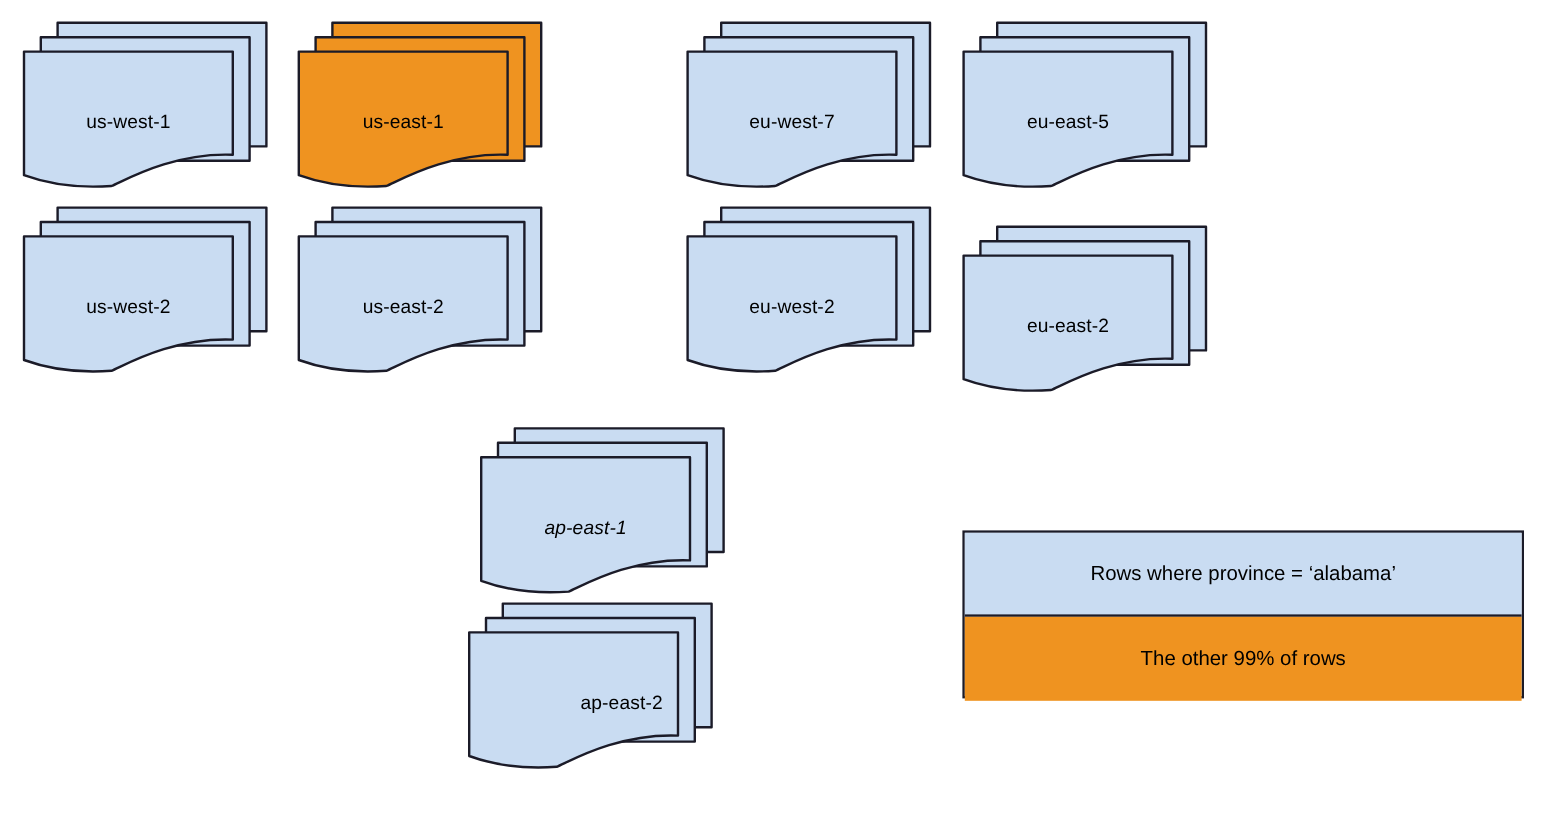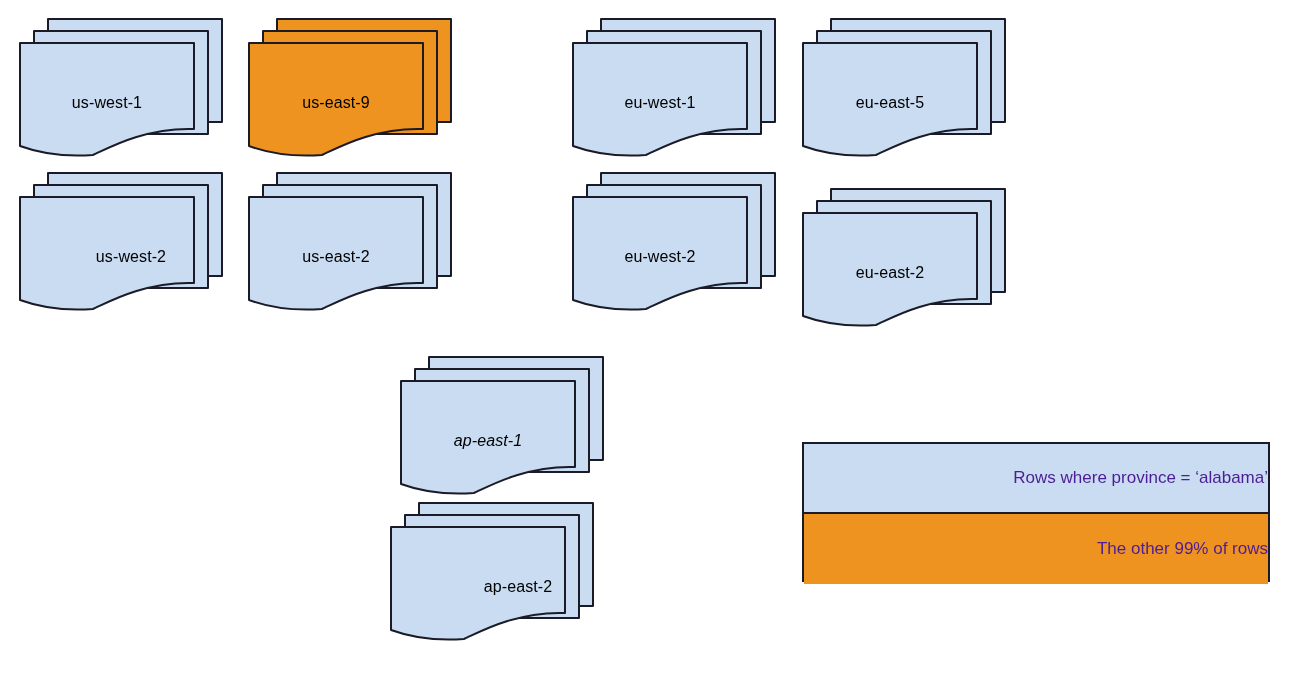--- a/index.html
+++ b/index.html
@@ -47,24 +47,24 @@
   .legend {
     position: absolute;
     box-sizing: border-box;
     border: 2px solid #1b1b28;
     background: #ffffff;
   }
   .legend-row {
     box-sizing: border-box;
     display: flex;
     align-items: center;
-    justify-content: flex-end;
+    justify-content: center;
     font-family: "Liberation Sans", sans-serif;
     font-size: 17px;
-    color: #4c1d95;
+    color: #000000;
     white-space: nowrap;
   }
   .legend-row.blue {
     background: #c9dcf2;
     border-bottom: 2px solid #1b1b28;
   }
   .legend-row.orange {
     background: #ef9320;
   }
 </style>
@@ -91,35 +91,35 @@
         <g transform="translate(28,0)">
           <path d="M 1 1 L 175 1 L 175 104 L 1 104 Z" fill="#ef9320" stroke="#1b1b28" stroke-width="2" stroke-linejoin="round"></path>
         </g>
         <g transform="translate(14,12)">
           <path d="M 1 1 L 175 1 L 175 104 L 1 104 Z" fill="#ef9320" stroke="#1b1b28" stroke-width="2" stroke-linejoin="round"></path>
         </g>
         <g transform="translate(0,24)">
           <path d="M 1 1 L 175 1 L 175 87 C 124 85, 84 109, 73.92 113 C 45.760000000000005 115, 22.880000000000003 112, 1 104 Z" fill="#ef9320" stroke="#1b1b28" stroke-width="2" stroke-linejoin="round"></path>
         </g>
       </svg>
-      <div class="doc-label" style="top: 76px;">us-east-9</div>
+      <div class="doc-label" style="top: 76px;">us-east-1</div>
     </div>
     <div class="doc-stack" style="left: 572px; top: 18px;">
       <svg width="208" height="139" viewBox="0 0 208 139">
         <g transform="translate(28,0)">
           <path d="M 1 1 L 175 1 L 175 104 L 1 104 Z" fill="#c9dcf2" stroke="#1b1b28" stroke-width="2" stroke-linejoin="round"></path>
         </g>
         <g transform="translate(14,12)">
           <path d="M 1 1 L 175 1 L 175 104 L 1 104 Z" fill="#c9dcf2" stroke="#1b1b28" stroke-width="2" stroke-linejoin="round"></path>
         </g>
         <g transform="translate(0,24)">
           <path d="M 1 1 L 175 1 L 175 87 C 124 85, 84 109, 73.92 113 C 45.760000000000005 115, 22.880000000000003 112, 1 104 Z" fill="#c9dcf2" stroke="#1b1b28" stroke-width="2" stroke-linejoin="round"></path>
         </g>
       </svg>
-      <div class="doc-label" style="top: 76px;">eu-west-1</div>
+      <div class="doc-label" style="top: 76px;">eu-west-7</div>
     </div>
     <div class="doc-stack" style="left: 802px; top: 18px;">
       <svg width="208" height="139" viewBox="0 0 208 139">
         <g transform="translate(28,0)">
           <path d="M 1 1 L 175 1 L 175 104 L 1 104 Z" fill="#c9dcf2" stroke="#1b1b28" stroke-width="2" stroke-linejoin="round"></path>
         </g>
         <g transform="translate(14,12)">
           <path d="M 1 1 L 175 1 L 175 104 L 1 104 Z" fill="#c9dcf2" stroke="#1b1b28" stroke-width="2" stroke-linejoin="round"></path>
         </g>
         <g transform="translate(0,24)">
@@ -133,21 +133,21 @@
         <g transform="translate(28,0)">
           <path d="M 1 1 L 175 1 L 175 104 L 1 104 Z" fill="#c9dcf2" stroke="#1b1b28" stroke-width="2" stroke-linejoin="round"></path>
         </g>
         <g transform="translate(14,12)">
           <path d="M 1 1 L 175 1 L 175 104 L 1 104 Z" fill="#c9dcf2" stroke="#1b1b28" stroke-width="2" stroke-linejoin="round"></path>
         </g>
         <g transform="translate(0,24)">
           <path d="M 1 1 L 175 1 L 175 87 C 124 85, 84 109, 73.92 113 C 45.760000000000005 115, 22.880000000000003 112, 1 104 Z" fill="#c9dcf2" stroke="#1b1b28" stroke-width="2" stroke-linejoin="round"></path>
         </g>
       </svg>
-      <div class="doc-label" style="top: 76px; padding-left: 24px;">us-west-2</div>
+      <div class="doc-label" style="top: 76px;">us-west-2</div>
     </div>
     <div class="doc-stack" style="left: 248px; top: 172px;">
       <svg width="208" height="139" viewBox="0 0 208 139">
         <g transform="translate(28,0)">
           <path d="M 1 1 L 175 1 L 175 104 L 1 104 Z" fill="#c9dcf2" stroke="#1b1b28" stroke-width="2" stroke-linejoin="round"></path>
         </g>
         <g transform="translate(14,12)">
           <path d="M 1 1 L 175 1 L 175 104 L 1 104 Z" fill="#c9dcf2" stroke="#1b1b28" stroke-width="2" stroke-linejoin="round"></path>
         </g>
         <g transform="translate(0,24)">

